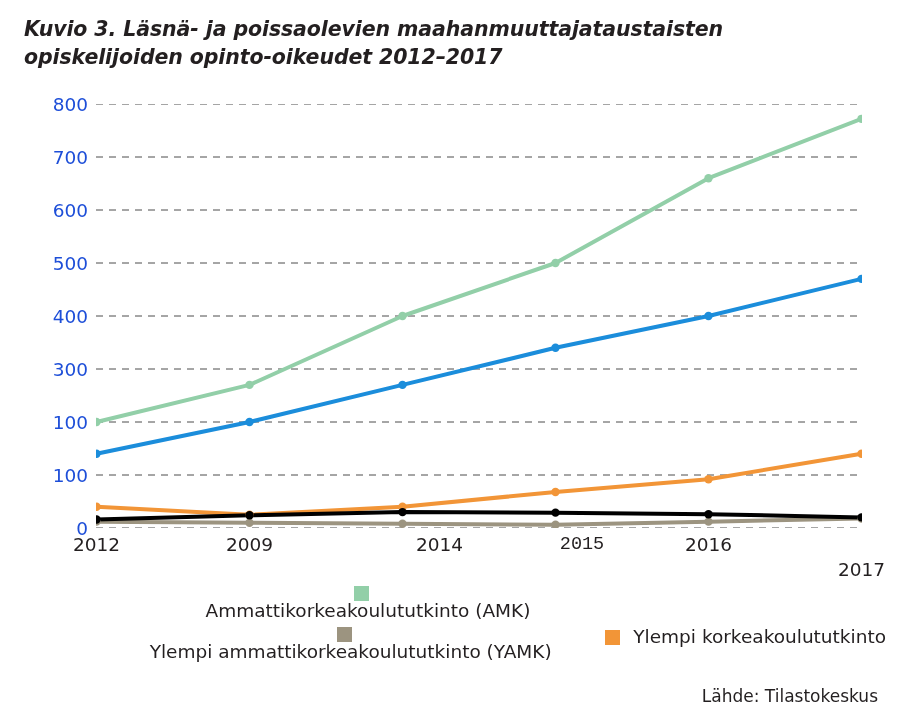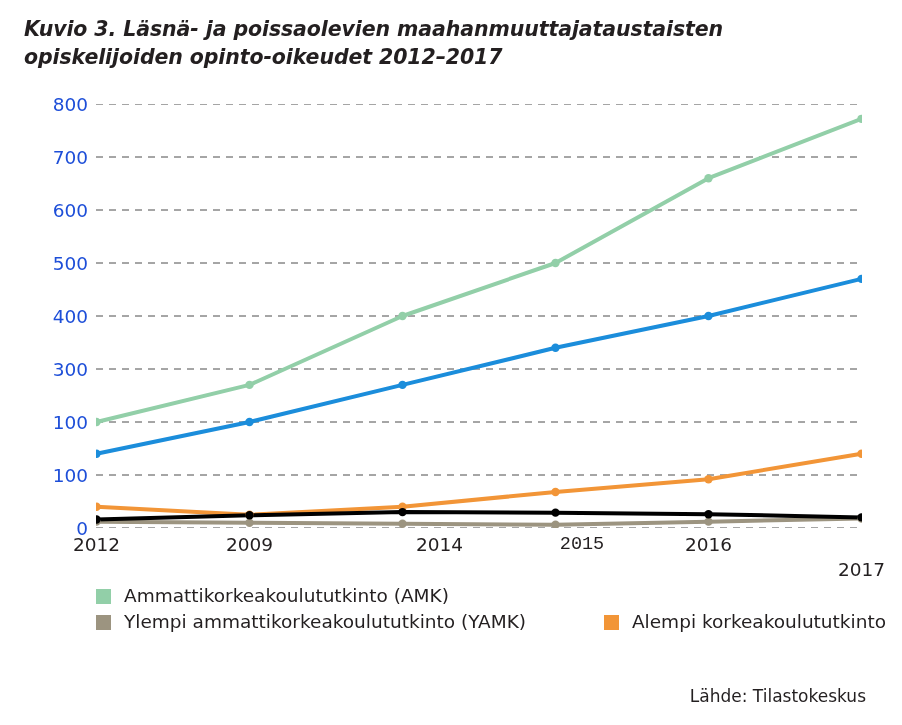--- a/index.html
+++ b/index.html
@@ -84,35 +84,35 @@
   .legend-row {
     display: flex;
     align-items: flex-start;
     margin-bottom: 6px;
   }
   .legend-item {
     display: flex;
     align-items: center;
     white-space: nowrap;
   }
-  .legend-item.col1 { width: 544px; }
+  .legend-item.col1 { width: 544px; flex-direction: column; }
   .legend-swatch {
     width: 15px;
     height: 15px;
     flex: 0 0 auto;
     margin-right: 13px;
   }
   .legend-label {
     font-size: 18.5px;
     color: #231f20;
     line-height: 1.1;
   }
   #source {
     position: absolute;
-    right: 36px;
+    right: 24px;
     top: 686px;
     font-size: 17px;
     color: #231f20;
     white-space: nowrap;
   }
 </style>
 </head>
 <body>
 
 <div id="figure">
@@ -202,20 +202,20 @@
           <span class="legend-label">Ammattikorkeakoulututkinto (AMK)</span>
         </div>
       </div>
       <div class="legend-row">
         <div class="legend-item col1">
           <span class="legend-swatch" style="background: rgb(156, 148, 128);"></span>
           <span class="legend-label">Ylempi ammattikorkeakoulututkinto (YAMK)</span>
         </div>
         <div class="legend-item">
           <span class="legend-swatch" style="background: rgb(242, 149, 55);"></span>
-          <span class="legend-label">Alempi korkeakoulututkinto</span>
+          <span class="legend-label">Ylempi korkeakoulututkinto</span>
         </div>
       </div>
     </div>
 
   <div id="source">Lähde: Tilastokeskus</div>
 
 </div>
 
 </body></html>

